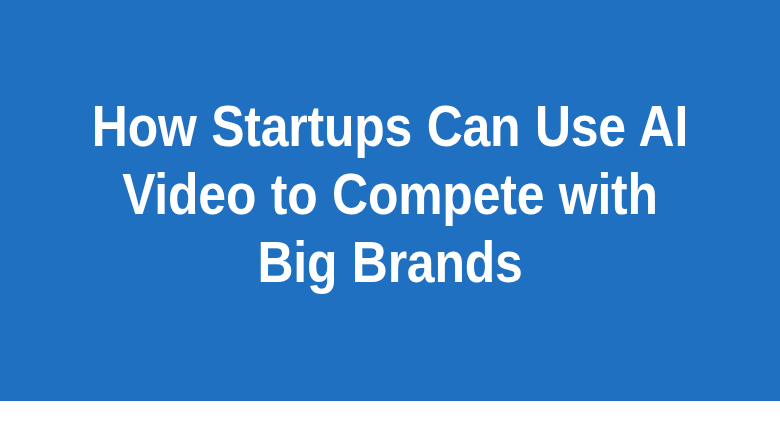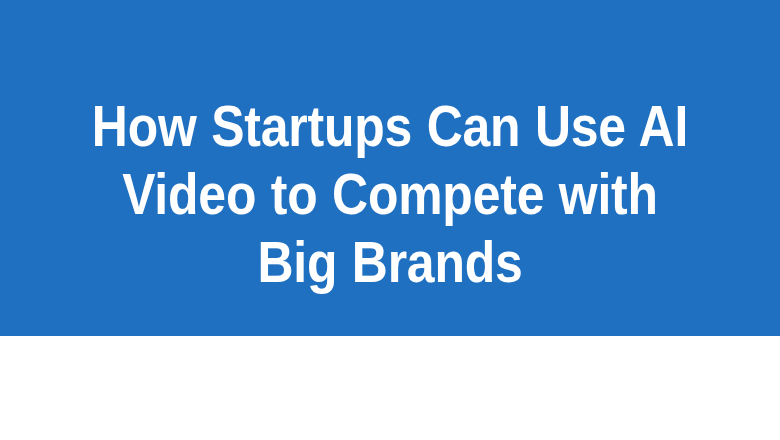--- a/index.html
+++ b/index.html
@@ -11,21 +11,21 @@
     width: 780px;
     height: 440px;
     overflow: hidden;
     font-family: "Liberation Sans", sans-serif;
   }
 
   .banner {
     position: relative;
     box-sizing: border-box;
     width: 780px;
-    height: 336px;
+    height: 401px;
     background-color: #1f70c0;
     overflow: hidden;
   }
 
   .title-block {
     position: absolute;
     left: 0;
     top: 92px;
     width: 780px;
     text-align: center;

